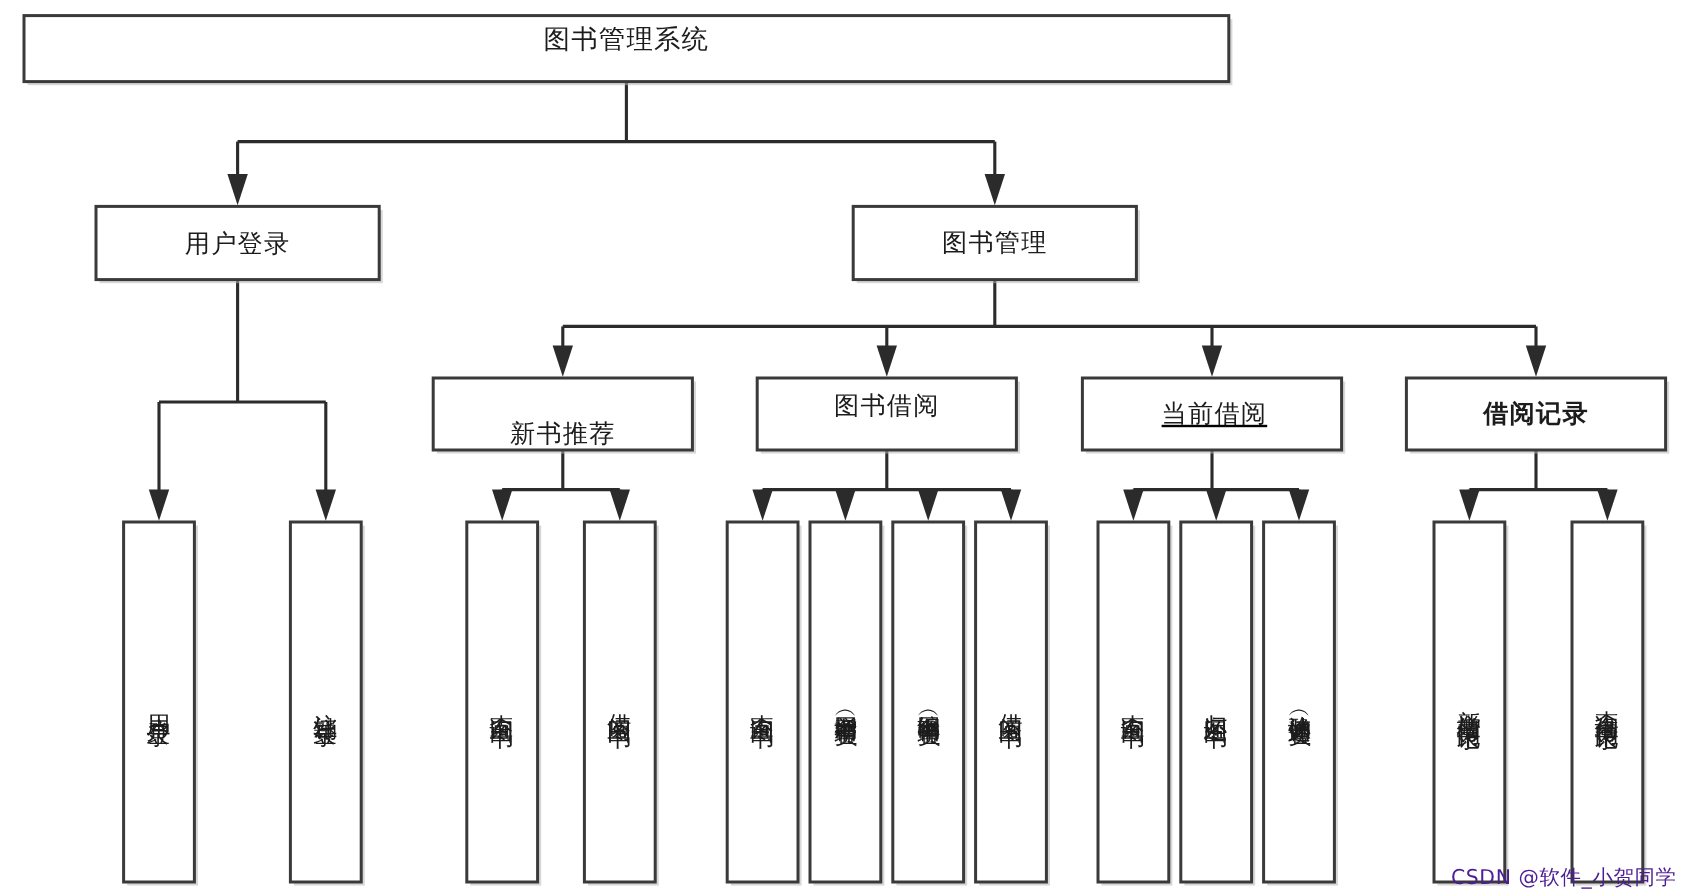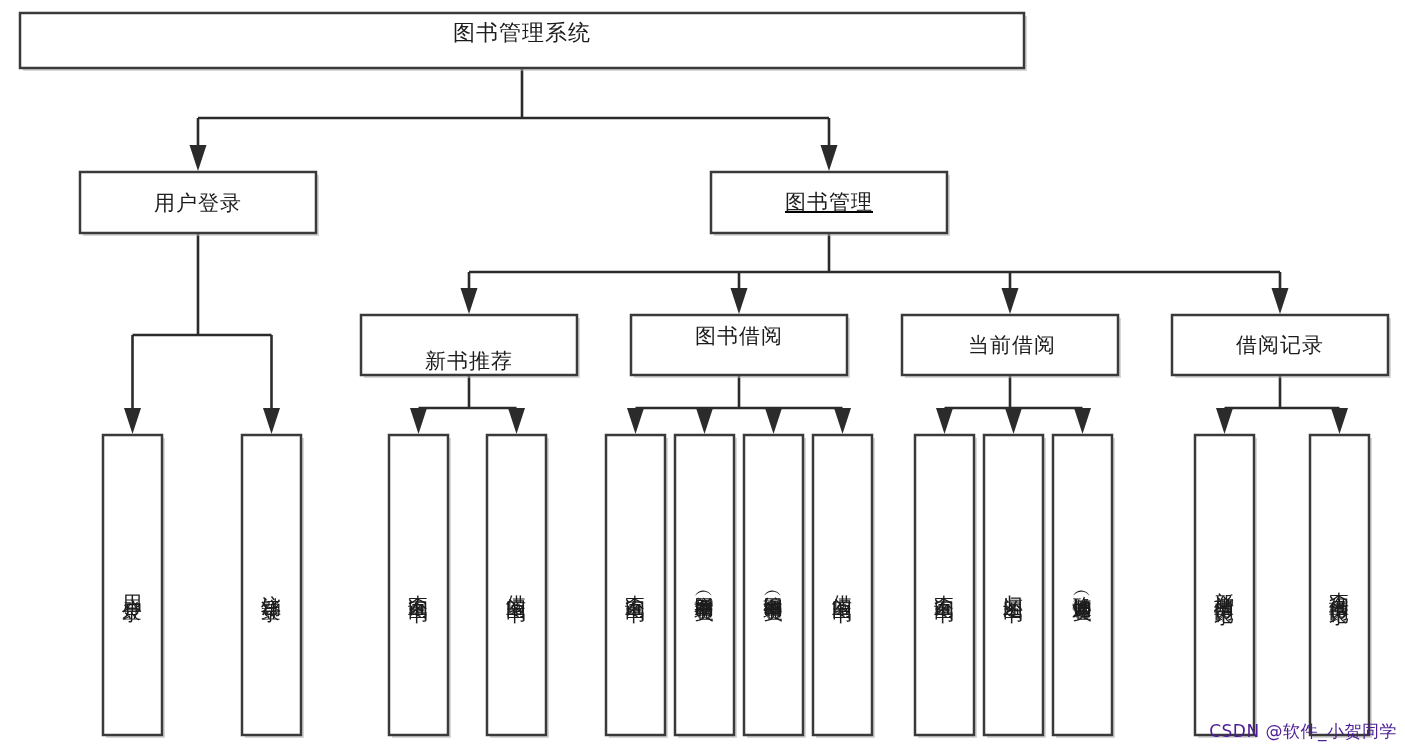--- a/index.html
+++ b/index.html
@@ -225,34 +225,34 @@
         </g>
       </g>
     <foreignObject x="0" y="0" width="1405" height="747" style="pointer-events:none;">
       <div xmlns="http://www.w3.org/1999/xhtml" id="label-layer" style="position:relative;width:1405px;height:747px;">
           <div style="position: absolute; left: 20px; top: 13px; width: 1004px; height: 40px; display: flex; align-items: center; justify-content: center;">
             <span style="font-size: 22px; color: rgb(28, 28, 28); white-space: nowrap; letter-spacing: 1px;">图书管理系统</span>
           </div>
           <div style="position: absolute; left: 80px; top: 172px; width: 236px; height: 61px; display: flex; align-items: center; justify-content: center;">
             <span style="font-size: 21px; color: rgb(28, 28, 28); white-space: nowrap; letter-spacing: 1px;">用户登录</span>
           </div>
-          <div style="position: absolute; left: 711px; top: 172px; width: 236px; height: 60px; display: flex; align-items: center; justify-content: center; text-decoration: underline;">
+          <div style="position: absolute; left: 711px; top: 172px; width: 236px; height: 60px; display: flex; align-items: center; justify-content: center;">
             <span style="font-size: 21px; color: rgb(28, 28, 28); white-space: nowrap; letter-spacing: 1px;">图书管理</span>
           </div>
           <div style="position: absolute; left: 361px; top: 315px; width: 216px; height: 60px; display: flex; align-items: flex-end; justify-content: center;">
             <span style="font-size: 21px; color: rgb(28, 28, 28); white-space: nowrap; letter-spacing: 1px;">新书推荐</span>
           </div>
-          <div style="position: absolute; left: 631px; top: 322px; width: 216px; height: 52px; display: flex; align-items: flex-start; justify-content: center;">
+          <div style="position: absolute; left: 631px; top: 300px; width: 216px; height: 52px; display: flex; align-items: flex-end; justify-content: center;">
             <span style="font-size: 21px; color: rgb(28, 28, 28); white-space: nowrap; letter-spacing: 1px;">图书借阅</span>
           </div>
-          <div style="position: absolute; left: 902px; top: 315px; width: 220px; height: 60px; display: flex; align-items: center; justify-content: center;">
+          <div style="position: absolute; left: 902px; top: 315px; width: 220px; height: 60px; display: flex; align-items: center; justify-content: center; text-decoration: underline;">
             <span style="font-size: 21px; color: rgb(28, 28, 28); white-space: nowrap; letter-spacing: 1px;">当前借阅</span>
           </div>
           <div style="position: absolute; left: 1172px; top: 315px; width: 216px; height: 60px; display: flex; align-items: center; justify-content: center;">
-            <span style="font-size: 21px; color: rgb(28, 28, 28); white-space: nowrap; letter-spacing: 1px;">借阅记录</span>
+            <span style="font-size: 21px; color: rgb(28, 28, 28); white-space: nowrap; letter-spacing: 1px; font-weight: bold;">借阅记录</span>
           </div>
           <div style="position: absolute; left: 103px; top: 435px; width: 59px; height: 300px; display: flex; align-items: center; justify-content: center;">
             <span class="vtext">用户登录</span>
           </div>
           <div style="position: absolute; left: 242px; top: 435px; width: 59px; height: 300px; display: flex; align-items: center; justify-content: center;">
             <span class="vtext">注销登录</span>
           </div>
           <div style="position: absolute; left: 389px; top: 435px; width: 59px; height: 300px; display: flex; align-items: center; justify-content: center;">
             <span class="vtext">查询图书</span>
           </div>

